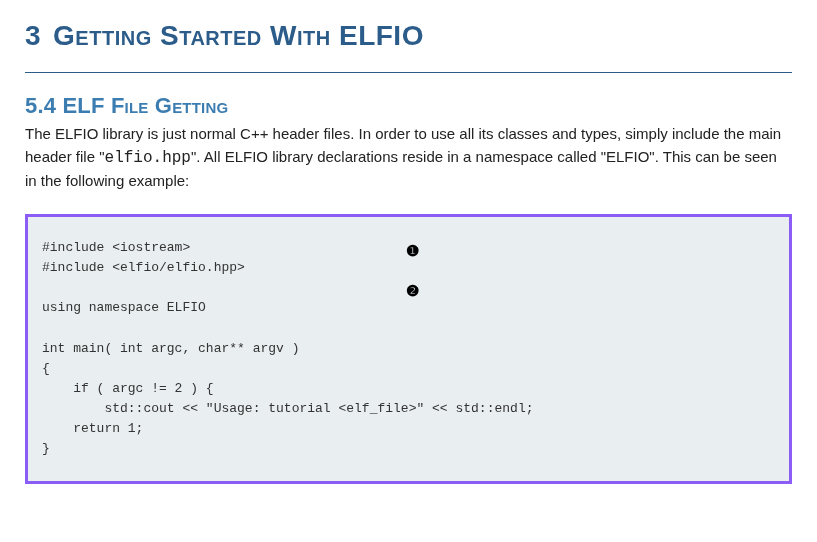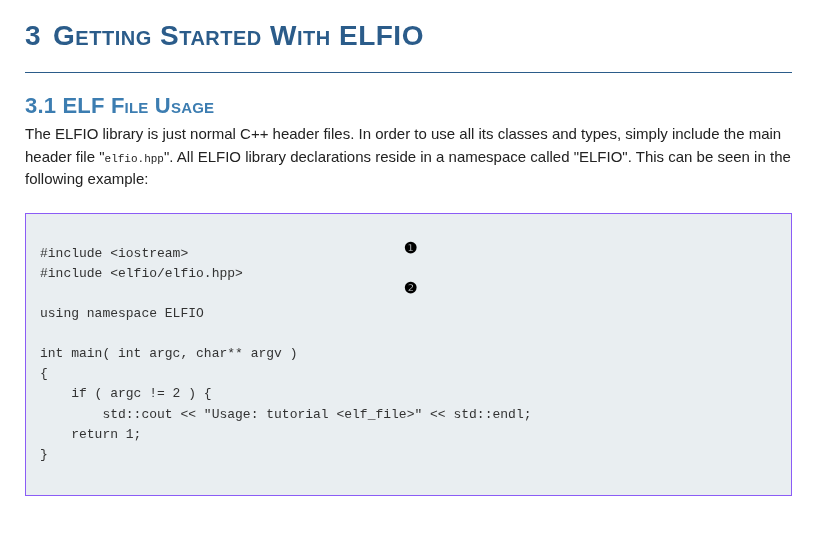--- a/index.html
+++ b/index.html
@@ -36,26 +36,26 @@
     margin: 20px 0 4px 0;
   }
   .body-text {
     font-size: 15px;
     line-height: 1.5;
     margin: 2px 0 14px 0;
     color: #222;
   }
   .mono-inline {
     font-family: "Courier New", monospace;
-    font-size: 11px;
+    font-size: 16px;
   }
   .code-block {
     background: #e9eef1;
-    border: 1px solid #8b5cf6;
-    padding: 30px 14px;
+    border: 3px solid #8b5cf6;
+    padding: 21px 14px;
     font-family: "Courier New", monospace;
     font-size: 13px;
     line-height: 1.55;
     color: #333;
     white-space: pre;
     position: relative;
     margin: 22px 0 40px 0;
   }
   .callout {
     position: absolute;
@@ -79,22 +79,22 @@
   }
 </style>
 </head>
 <body>
 
 <h1 class="chapter-title">
   <span class="chapter-num">3</span><span>Getting Started With ELFIO</span>
 </h1>
 
 <h2 class="section-title">
-  <span>3.1</span>
-  <span>ELF File Usage</span>
+  <span>5.4</span>
+  <span>ELF File Getting</span>
 </h2>
 
 <p class="body-text">
   <span>The ELFIO library is just normal C++ header files. In order to use all its classes and types, simply include the main header file "</span><span class="mono-inline">elfio.hpp</span><span>". All ELFIO library declarations reside in a namespace called "ELFIO". This can be seen in the following example:</span>
 </p>
 
 <div class="code-block"><span>#include &lt;iostream&gt;
 #include &lt;elfio/elfio.hpp&gt;
 
 using namespace ELFIO

